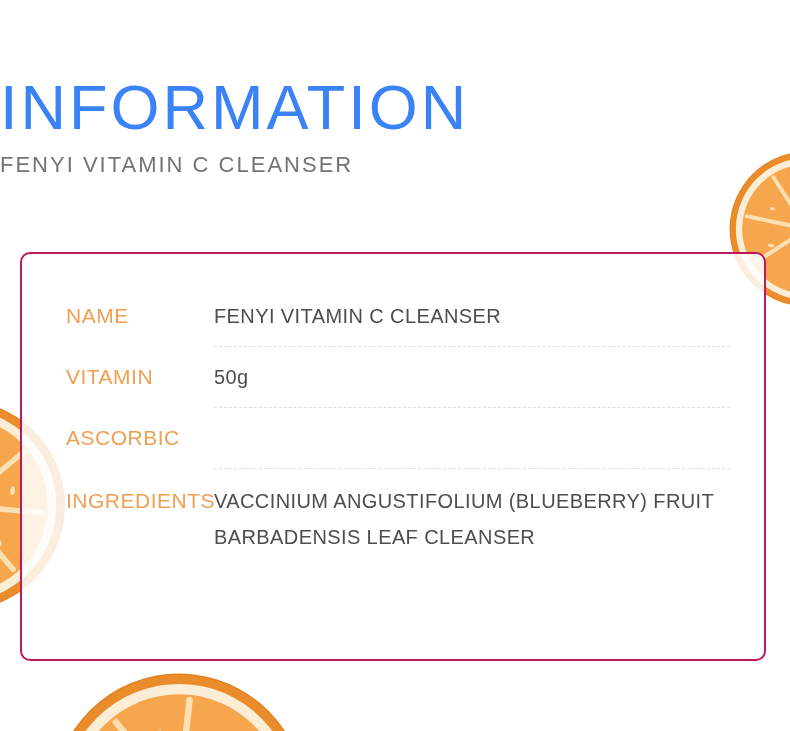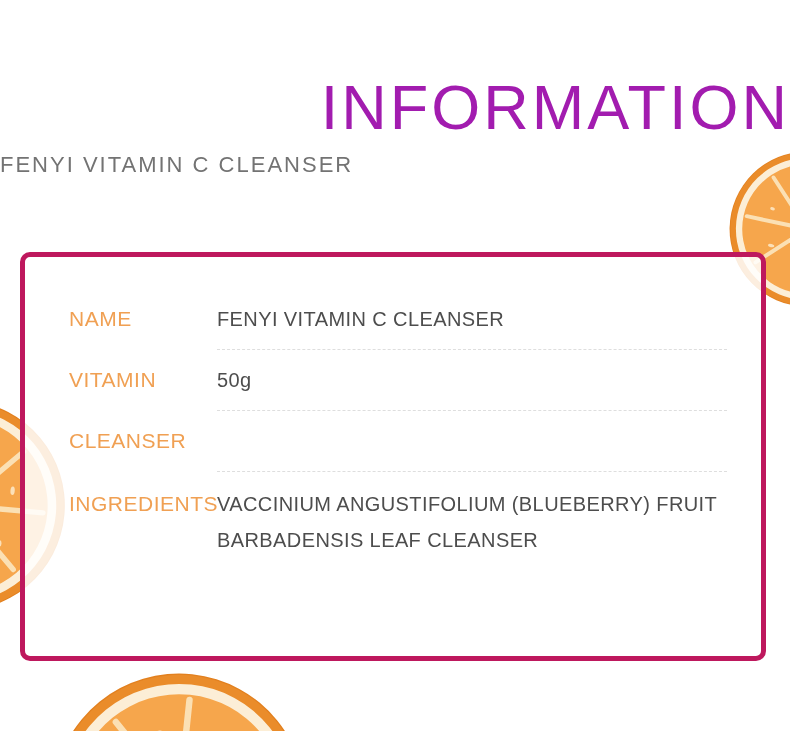--- a/index.html
+++ b/index.html
@@ -3,38 +3,38 @@
 <meta charset="utf-8">
 <style>
   html,body{margin:0;padding:0;background:#fff;}
   .stage{
     position:relative;width:790px;height:731px;background:#ffffff;
     overflow:hidden;font-family:"Liberation Sans", sans-serif;
   }
   .title{
     position:absolute;left:0;top:74px;width:790px;
     font-size:63px;line-height:66px;font-weight:300;
-    color:#a21caf;letter-spacing:3px;white-space:nowrap;text-align:right;
+    color:#3b82f6;letter-spacing:3px;white-space:nowrap;
   }
   .subtitle{
     position:absolute;left:0;top:152px;width:790px;
     font-size:22px;line-height:26px;font-weight:400;
     color:#737373;letter-spacing:2px;white-space:nowrap;
   }
   
   .slice{position:absolute;z-index:1;}
   .slice svg{display:block;width:100%;height:100%;}
   .slice-tr{left:728px;top:150px;width:158px;height:158px;transform:rotate(12deg);}
   .slice-lm{left:-148px;top:398px;width:215px;height:215px;transform:rotate(95deg);}
   .slice-bc{left:50px;top:671px;width:258px;height:258px;transform:rotate(-174deg);}
   
   .card{
     position:absolute;left:20px;top:252px;width:746px;height:409px;z-index:2;
     background:rgba(255,255,255,0.85);
-    border:5px solid #be185d;border-radius:10px;
+    border:2px solid #be185d;border-radius:10px;
     box-sizing:border-box;
   }
   .card .spacer{height:32px;}
   .row{display:flex;align-items:center;height:60px;}
   .row-label{
     width:148px;margin-left:44px;flex:none;
     color:#f0a053;font-size:21px;letter-spacing:0.5px;
   }
   .row-value{
     color:#4d4d4d;font-size:20px;letter-spacing:0.4px;white-space:nowrap;
@@ -112,21 +112,21 @@
     </div>
     <div class="divider"></div>
 
     <div class="row">
       <div class="row-label">VITAMIN</div>
       <div class="row-value">50g</div>
     </div>
     <div class="divider"></div>
 
     <div class="row">
-      <div class="row-label">CLEANSER</div>
+      <div class="row-label">ASCORBIC</div>
     </div>
     <div class="divider"></div>
 
     <div class="row-multi">
       <div class="row-label">INGREDIENTS</div>
       <div class="row-value">
         <div>VACCINIUM ANGUSTIFOLIUM (BLUEBERRY) FRUIT</div>
         <div>BARBADENSIS LEAF CLEANSER</div>
       </div>
     </div>

